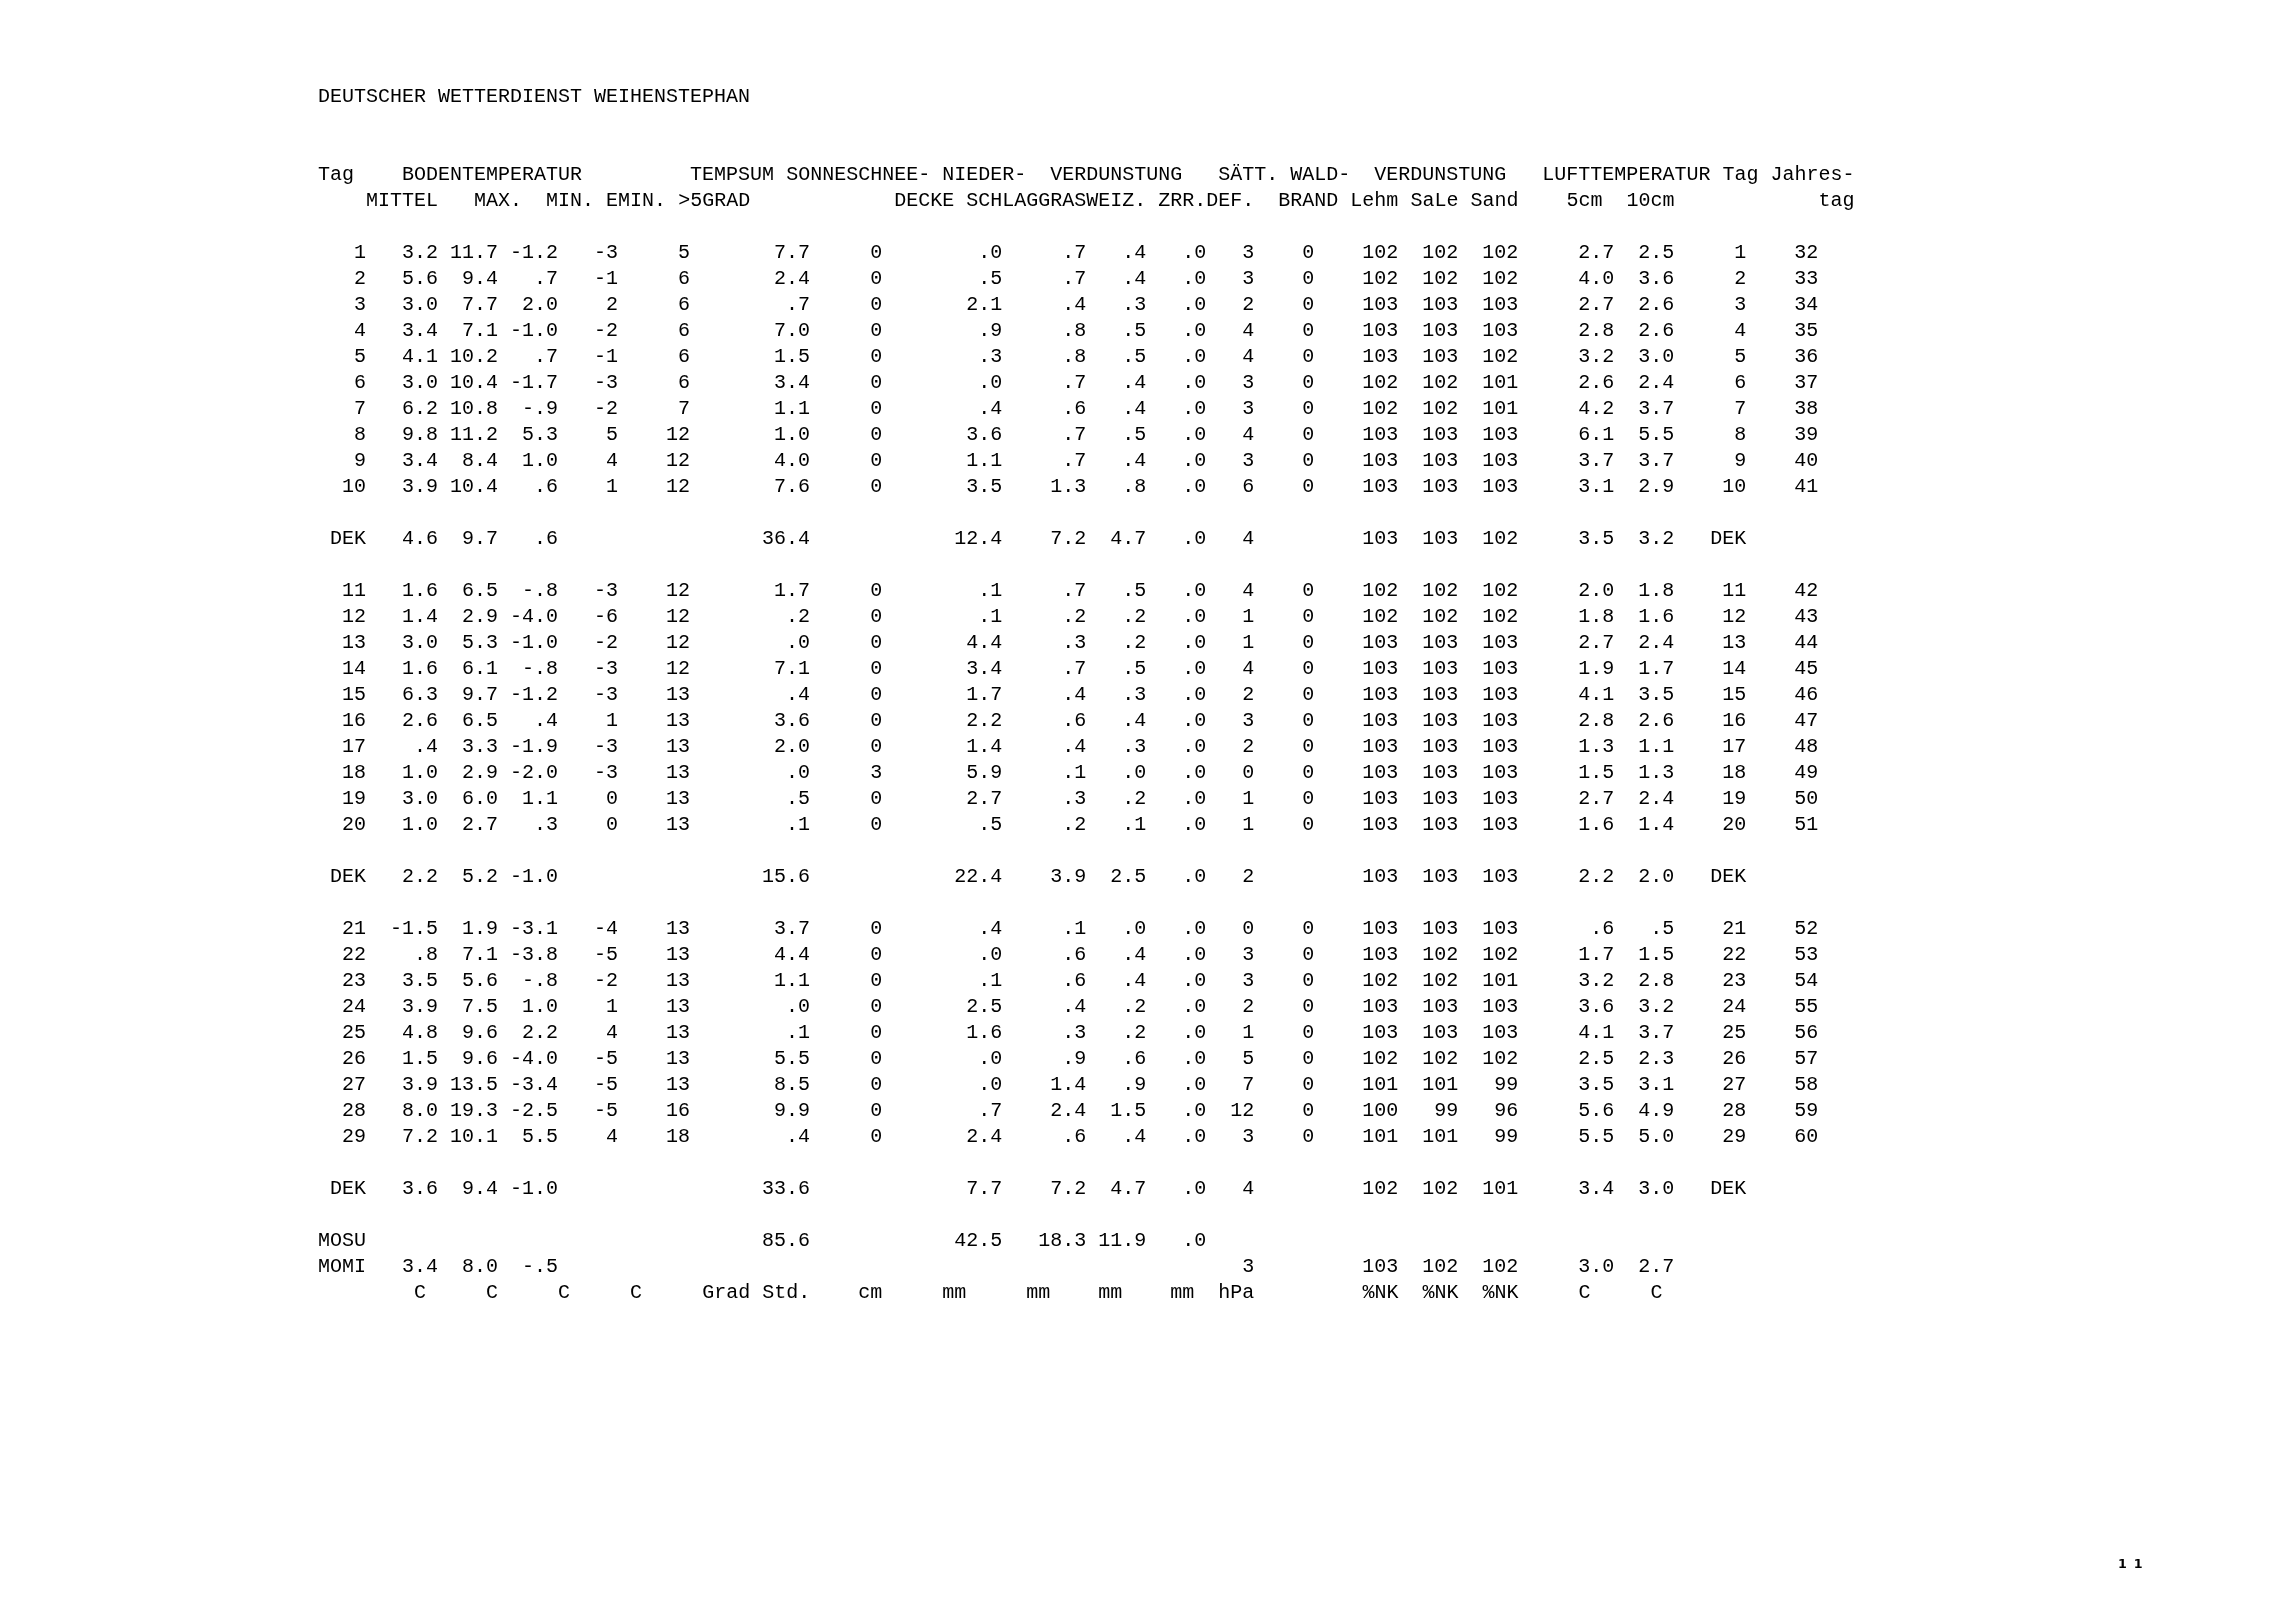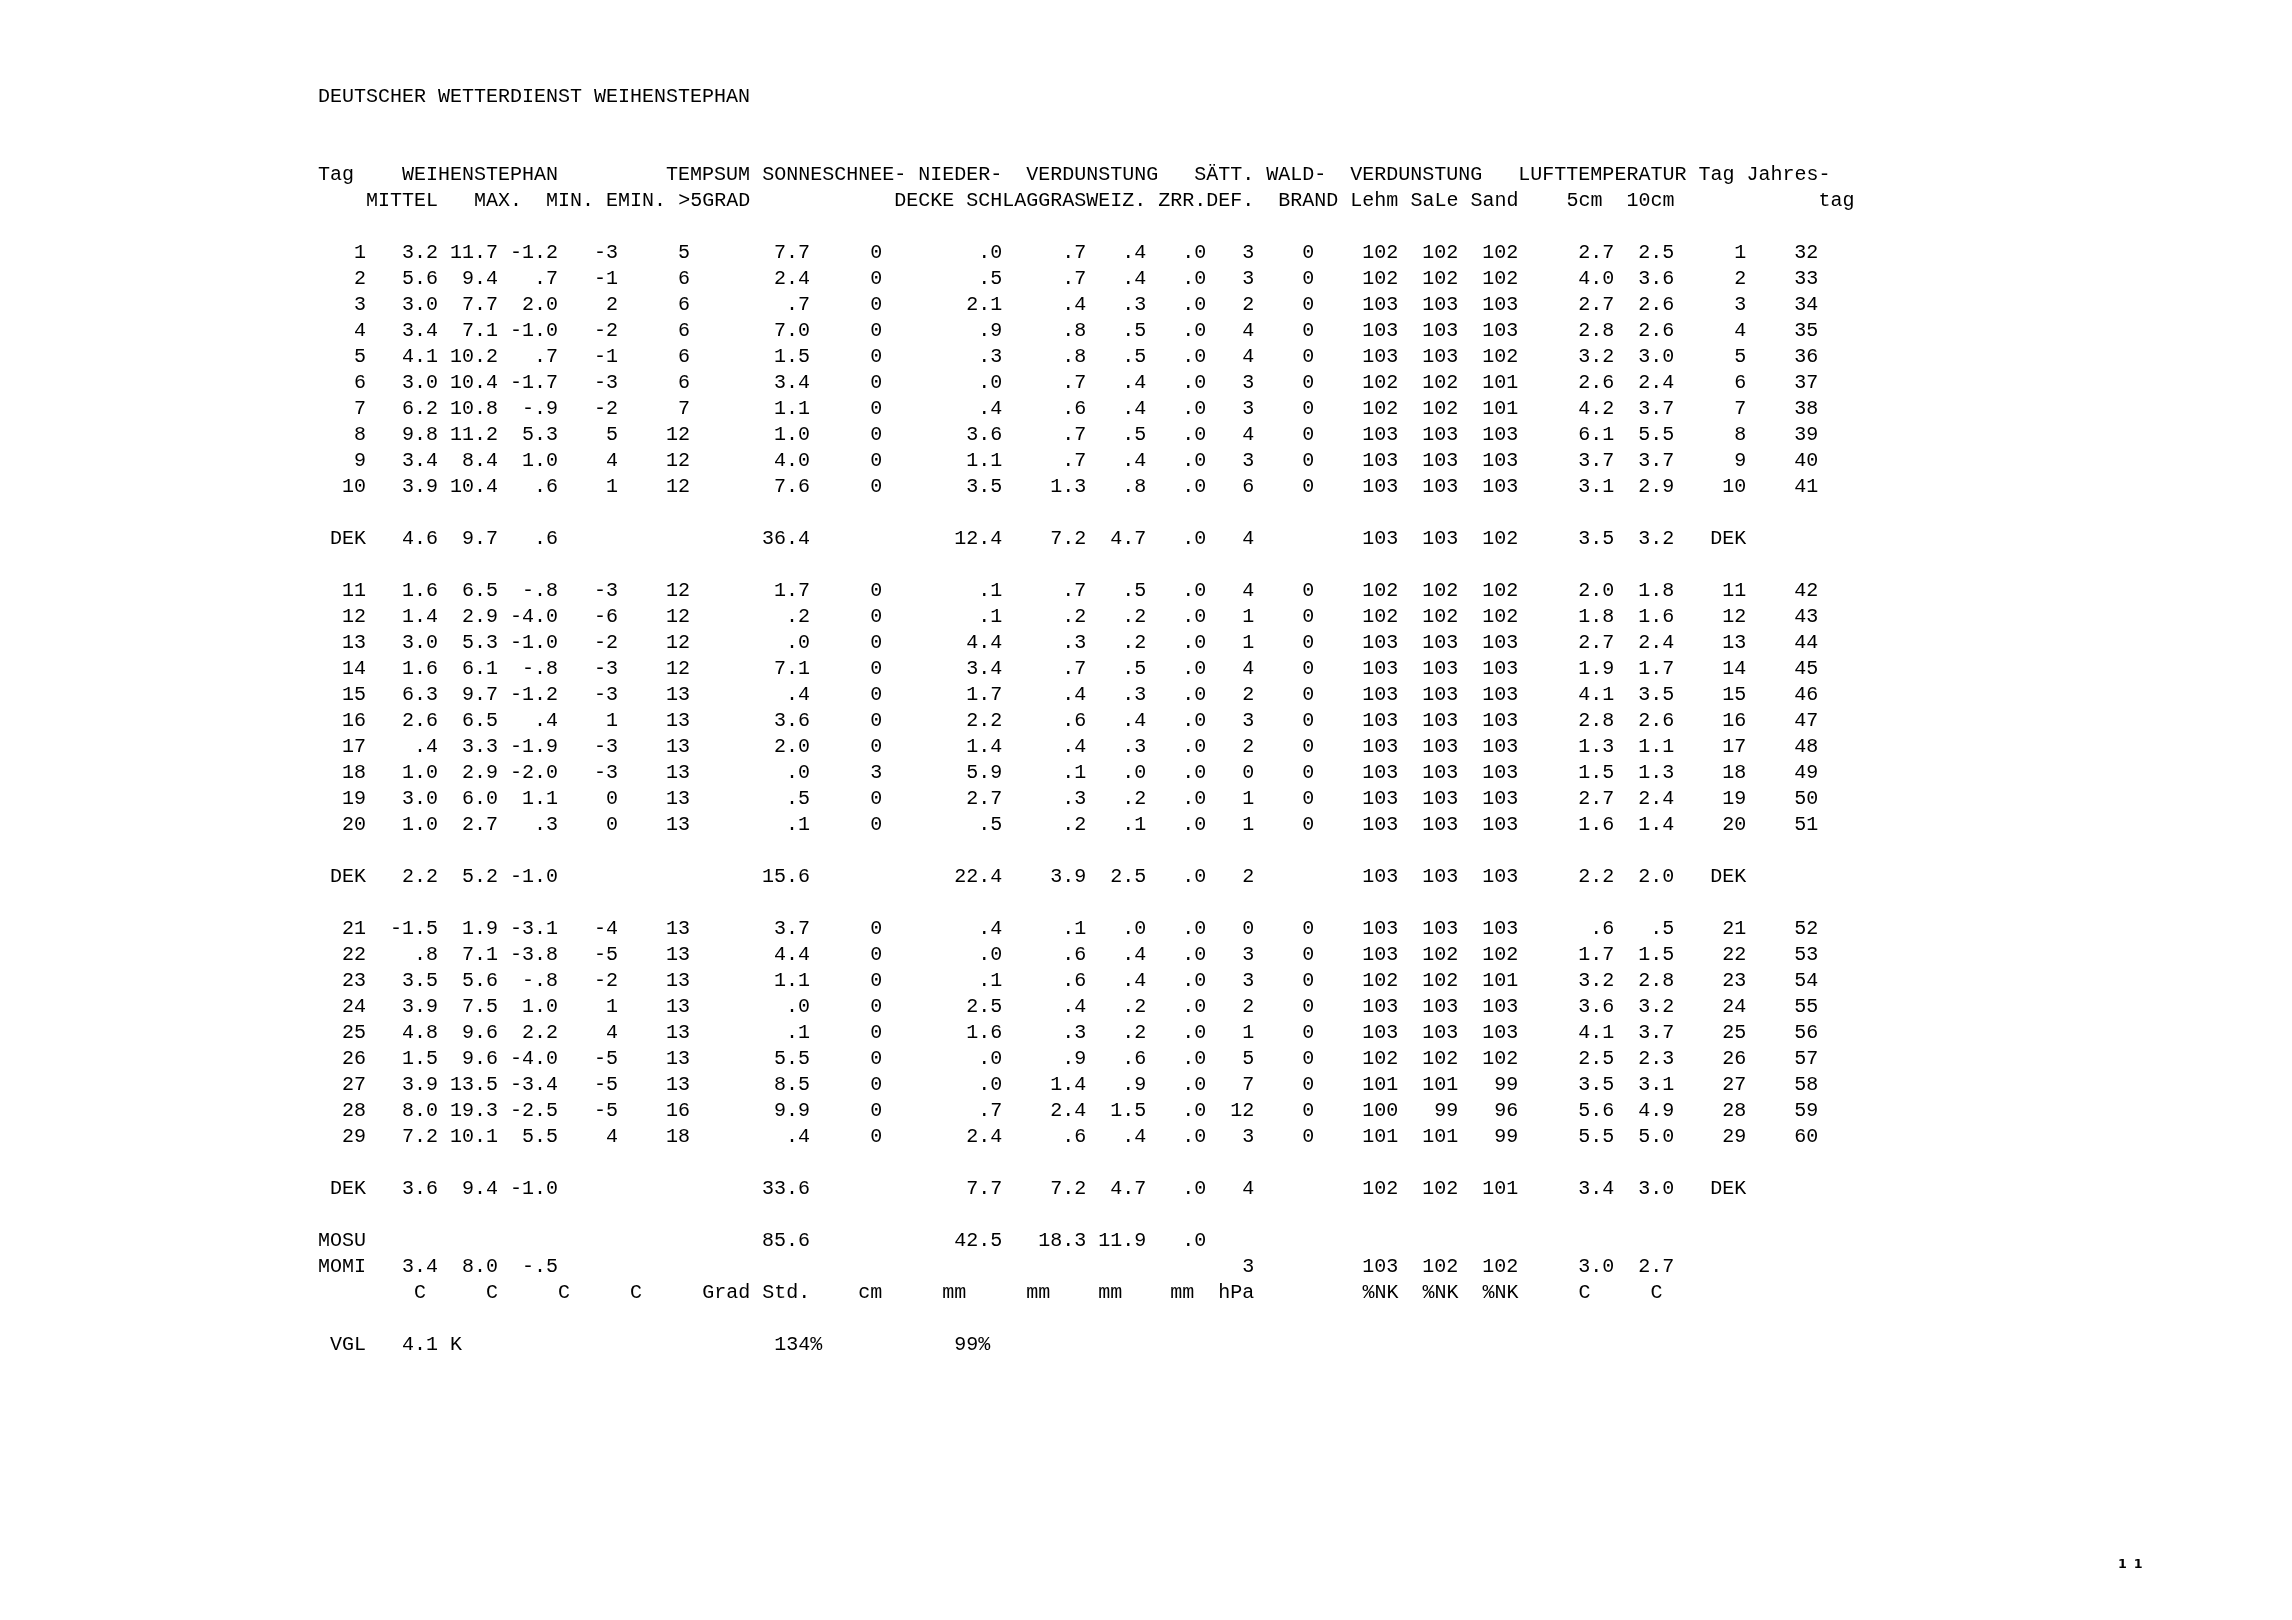--- a/index.html
+++ b/index.html
@@ -36,21 +36,21 @@
   }
 </style>
 </head>
 <body>
 
 <div class="page">
   <div class="doc" id="climate-doc">
       <div class="line"><span>DEUTSCHER WETTERDIENST WEIHENSTEPHAN</span></div>
       <div class="line"></div>
       <div class="line"></div>
-      <div class="line"><span>Tag</span>    <span>WEIHENSTEPHAN</span>         <span>TEMPSUM</span> <span>SONNE</span><span>SCHNEE-</span> <span>NIEDER-</span>  <span>VERDUNSTUNG</span>   <span>SÄTT.</span> <span>WALD-</span>  <span>VERDUNSTUNG</span>   <span>LUFTTEMPERATUR</span> <span>Tag</span> <span>Jahres-</span></div>
+      <div class="line"><span>Tag</span>    <span>BODENTEMPERATUR</span>         <span>TEMPSUM</span> <span>SONNE</span><span>SCHNEE-</span> <span>NIEDER-</span>  <span>VERDUNSTUNG</span>   <span>SÄTT.</span> <span>WALD-</span>  <span>VERDUNSTUNG</span>   <span>LUFTTEMPERATUR</span> <span>Tag</span> <span>Jahres-</span></div>
       <div class="line">    <span>MITTEL</span>   <span>MAX.</span>  <span>MIN.</span> <span>EMIN.</span> <span>&gt;5GRAD</span>            <span>DECKE</span> <span>SCHLAG</span><span>GRAS</span><span>WEIZ.</span> <span>ZRR.</span><span>DEF.</span>  <span>BRAND</span> <span>Lehm</span> <span>SaLe</span> <span>Sand</span>    <span>5cm</span>  <span>10cm</span>            <span>tag</span></div>
       <div class="line"></div>
       <div class="line"><span>   1</span><span>   3.2</span><span> 11.7</span><span> -1.2</span><span>   -3</span><span>     5</span><span>       7.7</span><span>     0</span><span>        .0</span><span>     .7</span><span>   .4</span><span>   .0</span><span>   3</span><span>    0</span><span>    102</span><span>  102</span><span>  102</span><span>     2.7</span><span>  2.5</span><span>     1</span><span>    32</span></div>
       <div class="line"><span>   2</span><span>   5.6</span><span>  9.4</span><span>   .7</span><span>   -1</span><span>     6</span><span>       2.4</span><span>     0</span><span>        .5</span><span>     .7</span><span>   .4</span><span>   .0</span><span>   3</span><span>    0</span><span>    102</span><span>  102</span><span>  102</span><span>     4.0</span><span>  3.6</span><span>     2</span><span>    33</span></div>
       <div class="line"><span>   3</span><span>   3.0</span><span>  7.7</span><span>  2.0</span><span>    2</span><span>     6</span><span>        .7</span><span>     0</span><span>       2.1</span><span>     .4</span><span>   .3</span><span>   .0</span><span>   2</span><span>    0</span><span>    103</span><span>  103</span><span>  103</span><span>     2.7</span><span>  2.6</span><span>     3</span><span>    34</span></div>
       <div class="line"><span>   4</span><span>   3.4</span><span>  7.1</span><span> -1.0</span><span>   -2</span><span>     6</span><span>       7.0</span><span>     0</span><span>        .9</span><span>     .8</span><span>   .5</span><span>   .0</span><span>   4</span><span>    0</span><span>    103</span><span>  103</span><span>  103</span><span>     2.8</span><span>  2.6</span><span>     4</span><span>    35</span></div>
       <div class="line"><span>   5</span><span>   4.1</span><span> 10.2</span><span>   .7</span><span>   -1</span><span>     6</span><span>       1.5</span><span>     0</span><span>        .3</span><span>     .8</span><span>   .5</span><span>   .0</span><span>   4</span><span>    0</span><span>    103</span><span>  103</span><span>  102</span><span>     3.2</span><span>  3.0</span><span>     5</span><span>    36</span></div>
       <div class="line"><span>   6</span><span>   3.0</span><span> 10.4</span><span> -1.7</span><span>   -3</span><span>     6</span><span>       3.4</span><span>     0</span><span>        .0</span><span>     .7</span><span>   .4</span><span>   .0</span><span>   3</span><span>    0</span><span>    102</span><span>  102</span><span>  101</span><span>     2.6</span><span>  2.4</span><span>     6</span><span>    37</span></div>
       <div class="line"><span>   7</span><span>   6.2</span><span> 10.8</span><span>  -.9</span><span>   -2</span><span>     7</span><span>       1.1</span><span>     0</span><span>        .4</span><span>     .6</span><span>   .4</span><span>   .0</span><span>   3</span><span>    0</span><span>    102</span><span>  102</span><span>  101</span><span>     4.2</span><span>  3.7</span><span>     7</span><span>    38</span></div>
       <div class="line"><span>   8</span><span>   9.8</span><span> 11.2</span><span>  5.3</span><span>    5</span><span>    12</span><span>       1.0</span><span>     0</span><span>       3.6</span><span>     .7</span><span>   .5</span><span>   .0</span><span>   4</span><span>    0</span><span>    103</span><span>  103</span><span>  103</span><span>     6.1</span><span>  5.5</span><span>     8</span><span>    39</span></div>
@@ -81,17 +81,16 @@
       <div class="line"><span>  27</span><span>   3.9</span><span> 13.5</span><span> -3.4</span><span>   -5</span><span>    13</span><span>       8.5</span><span>     0</span><span>        .0</span><span>    1.4</span><span>   .9</span><span>   .0</span><span>   7</span><span>    0</span><span>    101</span><span>  101</span><span>   99</span><span>     3.5</span><span>  3.1</span><span>    27</span><span>    58</span></div>
       <div class="line"><span>  28</span><span>   8.0</span><span> 19.3</span><span> -2.5</span><span>   -5</span><span>    16</span><span>       9.9</span><span>     0</span><span>        .7</span><span>    2.4</span><span>  1.5</span><span>   .0</span><span>  12</span><span>    0</span><span>    100</span><span>   99</span><span>   96</span><span>     5.6</span><span>  4.9</span><span>    28</span><span>    59</span></div>
       <div class="line"><span>  29</span><span>   7.2</span><span> 10.1</span><span>  5.5</span><span>    4</span><span>    18</span><span>        .4</span><span>     0</span><span>       2.4</span><span>     .6</span><span>   .4</span><span>   .0</span><span>   3</span><span>    0</span><span>    101</span><span>  101</span><span>   99</span><span>     5.5</span><span>  5.0</span><span>    29</span><span>    60</span></div>
       <div class="line"></div>
       <div class="line"><span> DEK</span><span>   3.6</span><span>  9.4</span><span> -1.0</span><span>     </span><span>      </span><span>      33.6</span><span>      </span><span>       7.7</span><span>    7.2</span><span>  4.7</span><span>   .0</span><span>   4</span><span>     </span><span>    102</span><span>  102</span><span>  101</span><span>     3.4</span><span>  3.0</span><span>   DEK</span><span>      </span></div>
       <div class="line"></div>
       <div class="line"><span>MOSU</span><span>      </span><span>     </span><span>     </span><span>     </span><span>      </span><span>      85.6</span><span>      </span><span>      42.5</span><span>   18.3</span><span> 11.9</span><span>   .0</span><span>    </span><span>     </span><span>       </span><span>     </span><span>     </span><span>        </span><span>     </span><span>      </span><span>      </span></div>
       <div class="line"><span>MOMI</span><span>   3.4</span><span>  8.0</span><span>  -.5</span><span>     </span><span>      </span><span>          </span><span>      </span><span>          </span><span>       </span><span>     </span><span>     </span><span>   3</span><span>     </span><span>    103</span><span>  102</span><span>  102</span><span>     3.0</span><span>  2.7</span><span>      </span><span>      </span></div>
       <div class="line">        <span>C</span>     <span>C</span>     <span>C</span>     <span>C</span>     <span>Grad</span> <span>Std.</span>    <span>cm</span>     <span>mm</span>     <span>mm</span>    <span>mm</span>    <span>mm</span>  <span>hPa</span>         <span>%NK</span>  <span>%NK</span>  <span>%NK</span>     <span>C</span>     <span>C</span></div>
       <div class="line"></div>
-      <div class="line"> <span>VGL</span>   <span>4.1 K</span>                          <span>134%</span>           <span>99%</span></div>
     </div>
   <div class="page-num">11</div>
 </div>
 
 
 </body></html>

